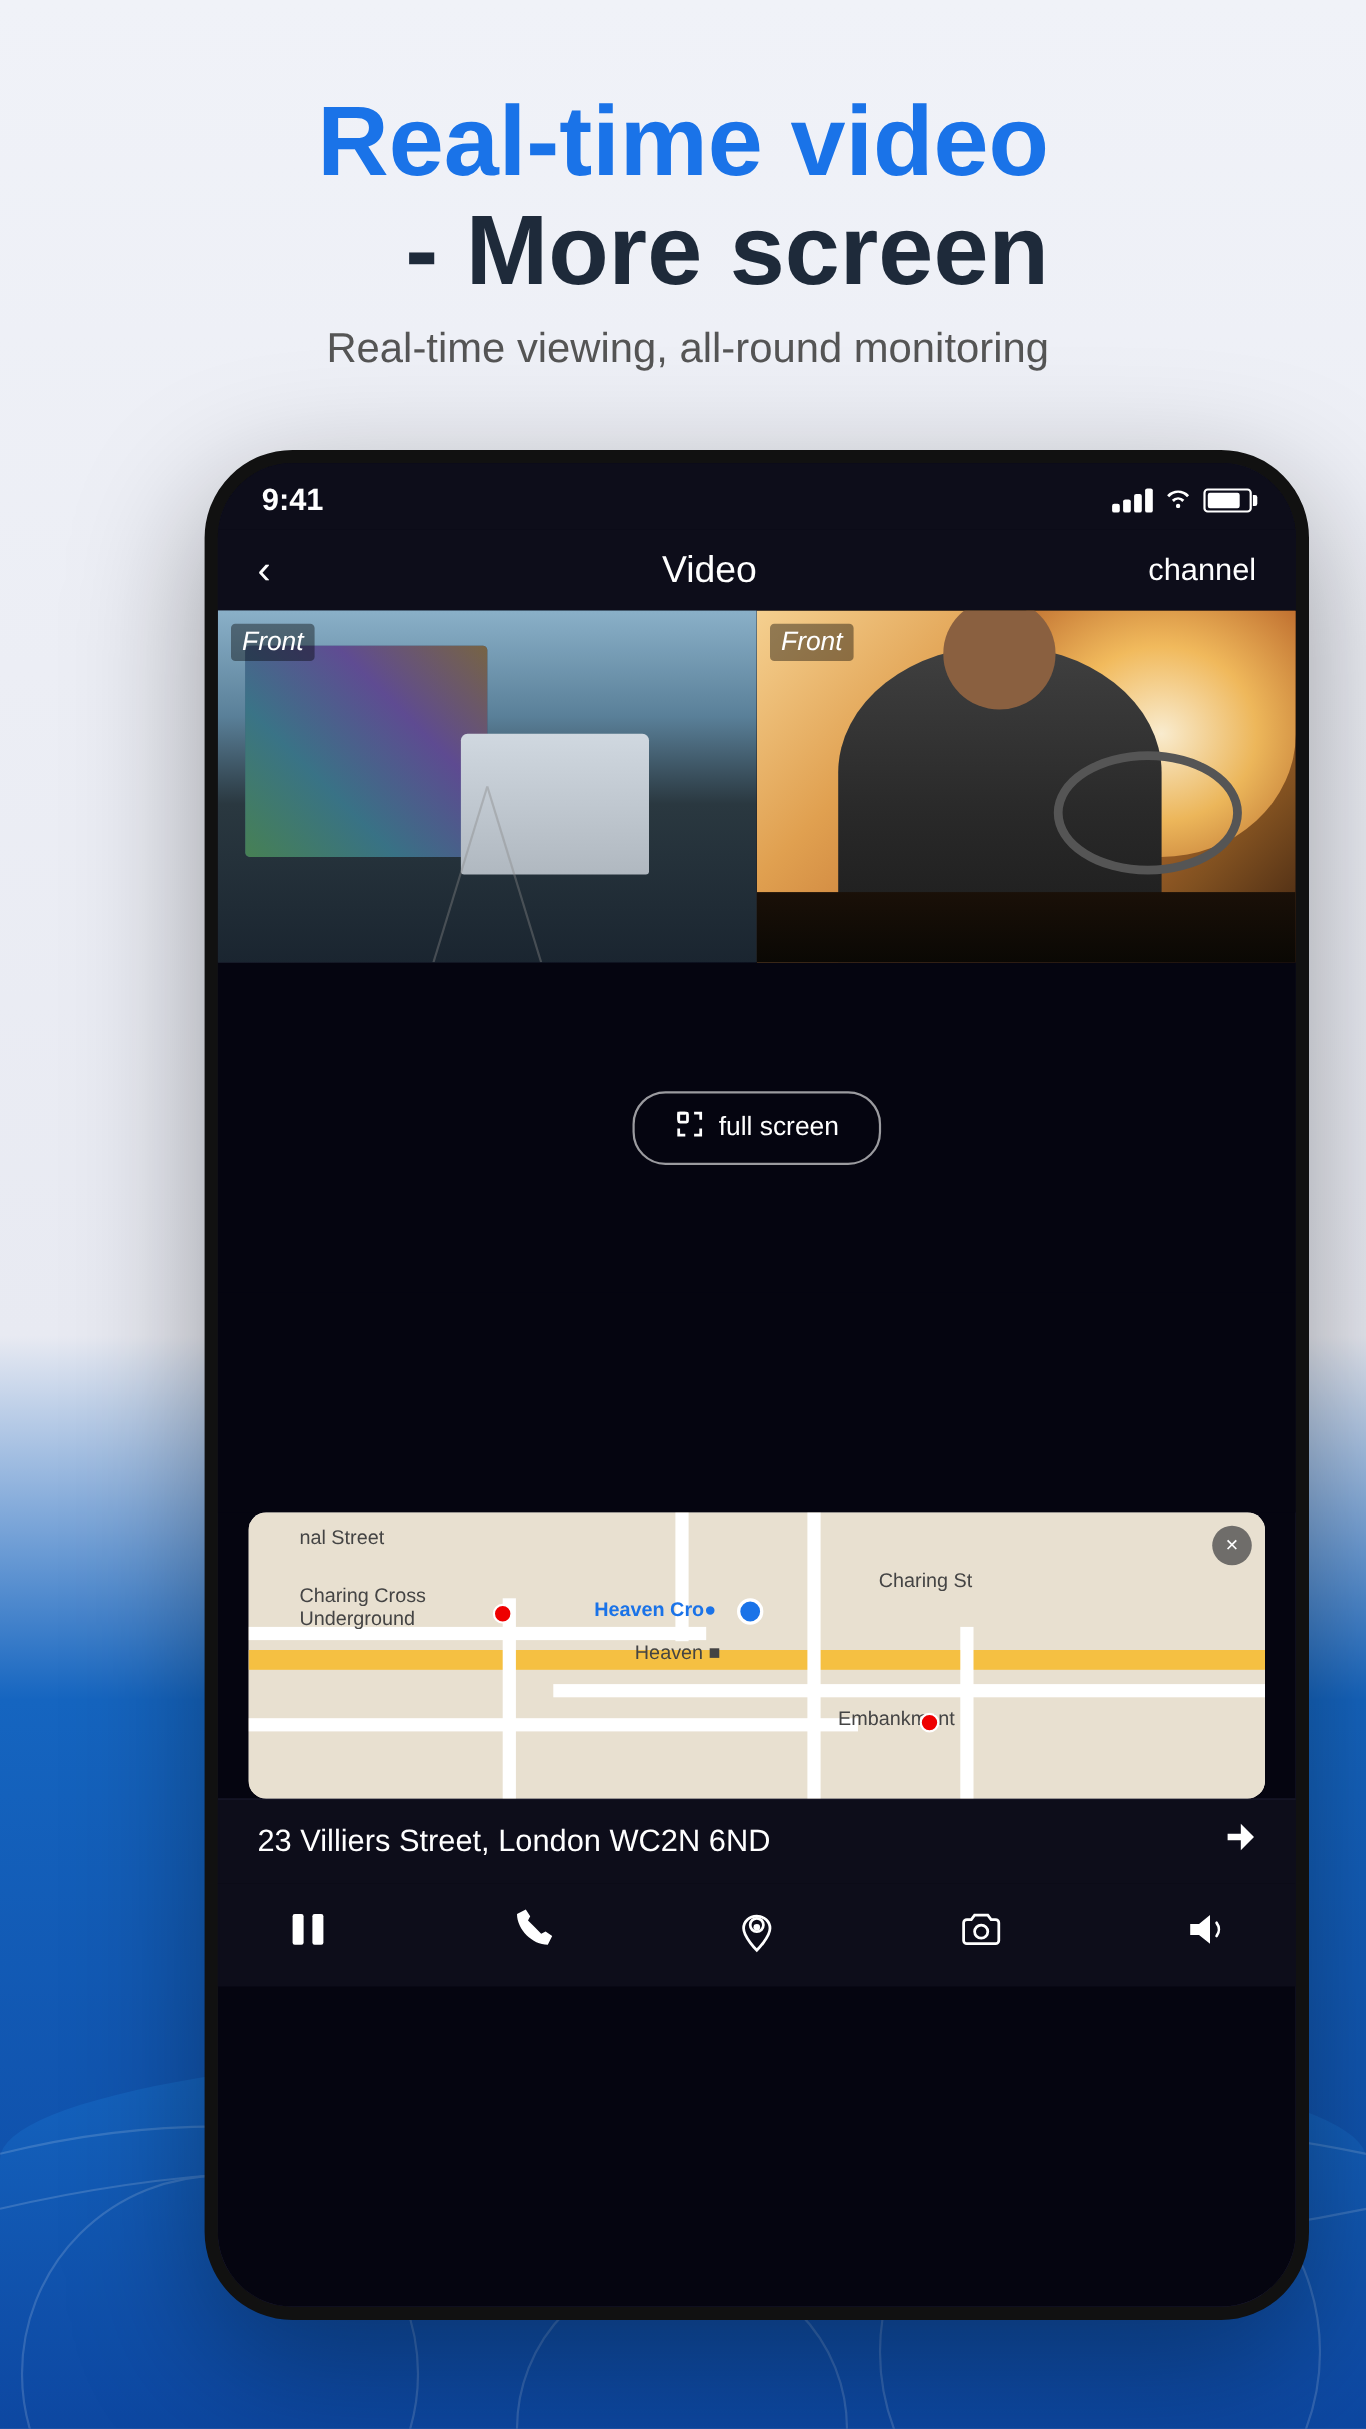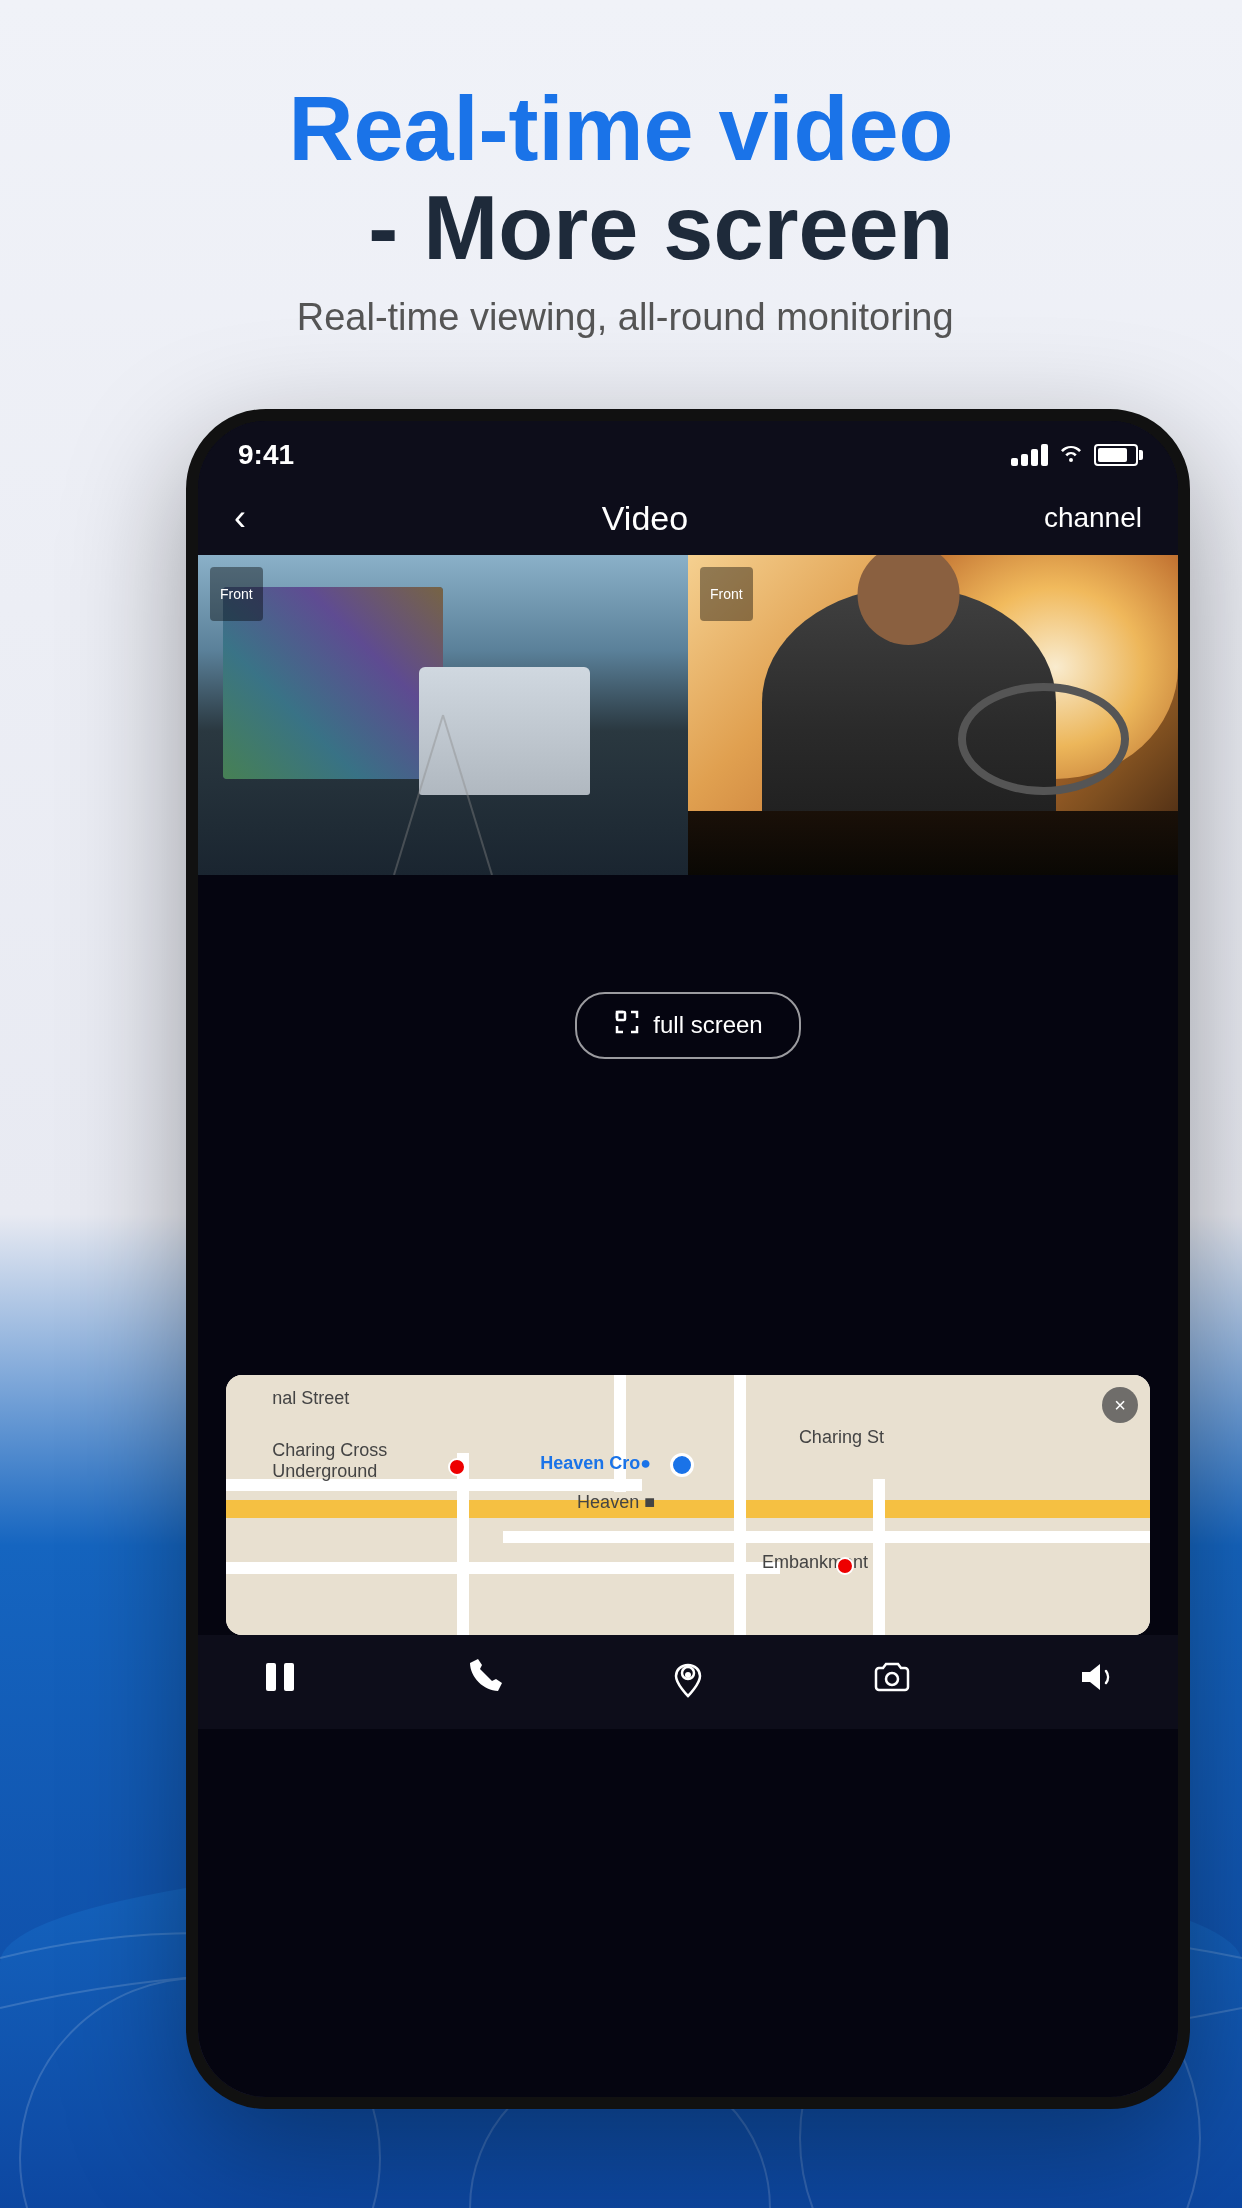--- a/index.html
+++ b/index.html
@@ -166,26 +166,27 @@
       flex: 1;
       height: 320px;
       position: relative;
       overflow: hidden;
     }
 
     .video-panel-label {
       position: absolute;
       top: 12px;
       left: 12px;
-      font-size: 14px;
+      font-size: 24px;
       color: white;
       background: rgba(0,0,0,0.4);
-      padding: 19px 10px;
+      padding: 3px 10px;
       border-radius: 4px;
       z-index: 2;
+      font-style: italic;
     }
 
     
     .video-front {
       background: linear-gradient(160deg, #7a9bb5 0%, #5a8099 20%, #4a6070 40%, #2a3040 60%, #1a2030 80%, #0a1020 100%);
       position: relative;
     }
 
     
     .road-scene {
@@ -562,20 +563,28 @@
 
           <div style="position:absolute;top:32%;left:24%;width:18px;height:18px;background:#e00;border-radius:50%;border:2px solid white;"></div>
           <div style="position:absolute;top:70%;left:66%;width:18px;height:18px;background:#e00;border-radius:50%;border:2px solid white;"></div>
 
           <div class="map-close">
             <span>×</span>
           </div>
         </div>
       </div>
 
+      <div class="address-bar">
+        <span class="address-text">23 Villiers Street, London WC2N 6ND</span>
+        <span class="nav-arrow">
+          <svg width="28" height="28" viewBox="0 0 28 28" fill="white">
+            <path d="M14 2L26 14 14 26 14 17 2 17 2 11 14 11z"></path>
+          </svg>
+        </span>
+      </div>
 
       <div class="bottom-controls">
         <div class="control-btn">
           <svg width="44" height="44" viewBox="0 0 44 44" fill="white">
             <rect x="8" y="8" width="10" height="28" rx="2"></rect>
             <rect x="26" y="8" width="10" height="28" rx="2"></rect>
           </svg>
         </div>
         <div class="control-btn">
           <svg width="44" height="44" viewBox="0 0 44 44" fill="white">

